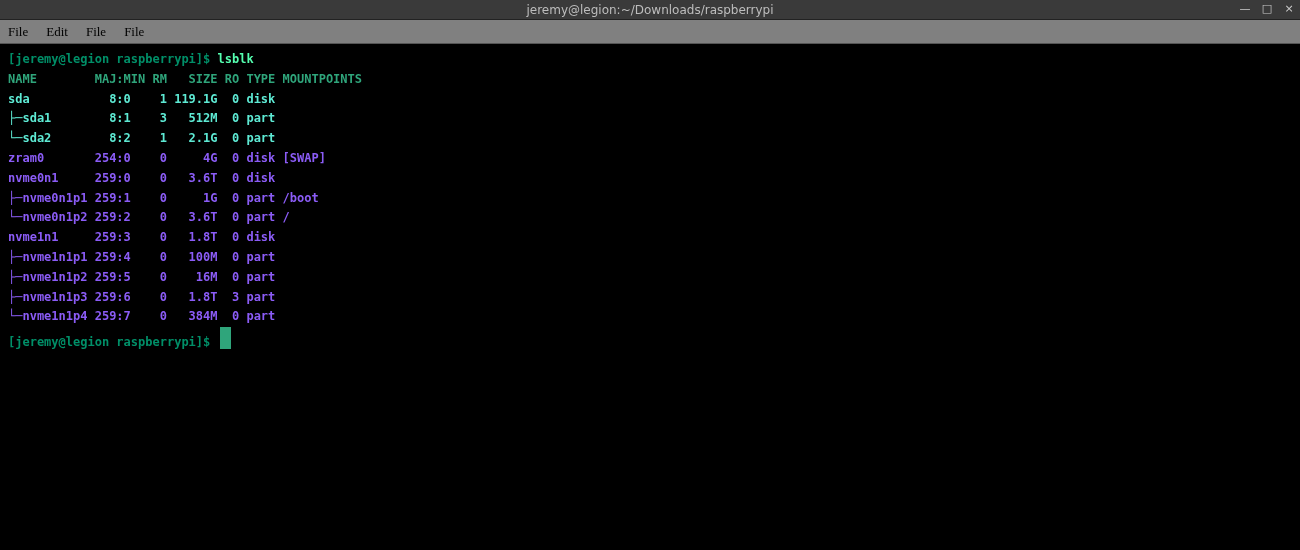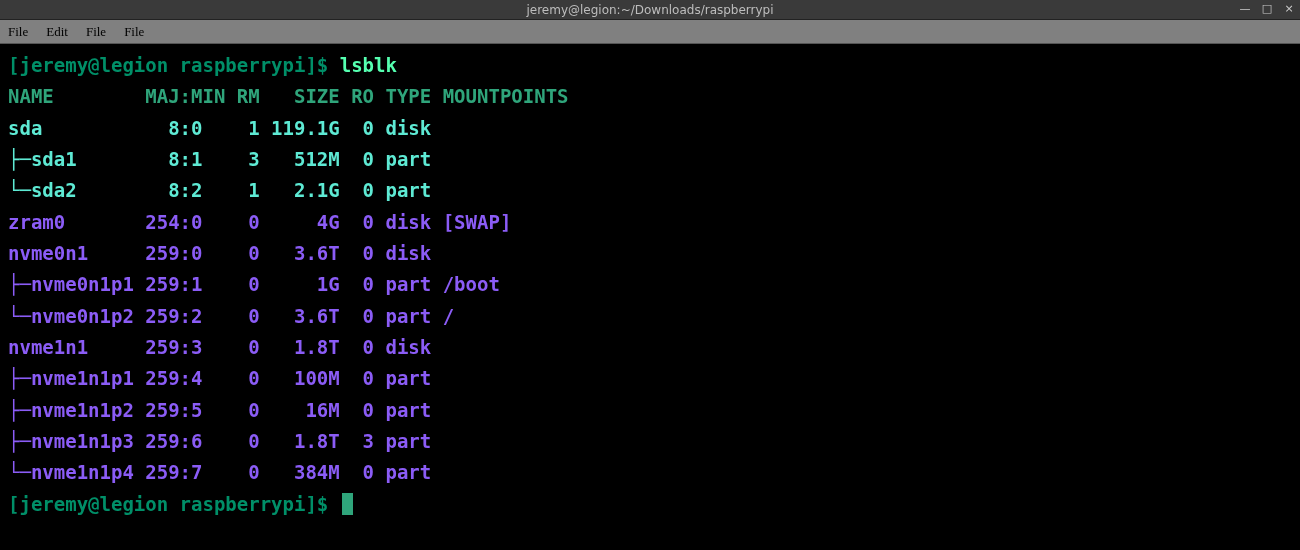--- a/index.html
+++ b/index.html
@@ -49,21 +49,21 @@
       align-items: center;
       padding: 0 8px;
       gap: 18px;
       border-bottom: 1px solid #555;
     }
     .menubar span { cursor: pointer; }
     .terminal {
       background: #000;
       flex: 1;
       padding: 6px 8px;
-      font-size: 19px;
+      font-size: 12px;
       line-height: 1.65;
       white-space: pre;
       font-weight: bold;
     }
     .prompt { color: #008f68; }
     .command { color: #55ffb0; }
     .hdr { color: #2fa57b; font-weight: bold; }
     .bright { color: #5eead4; font-weight: bold; }
     .dim { color: #8b5cf6; }
     .cursor {

